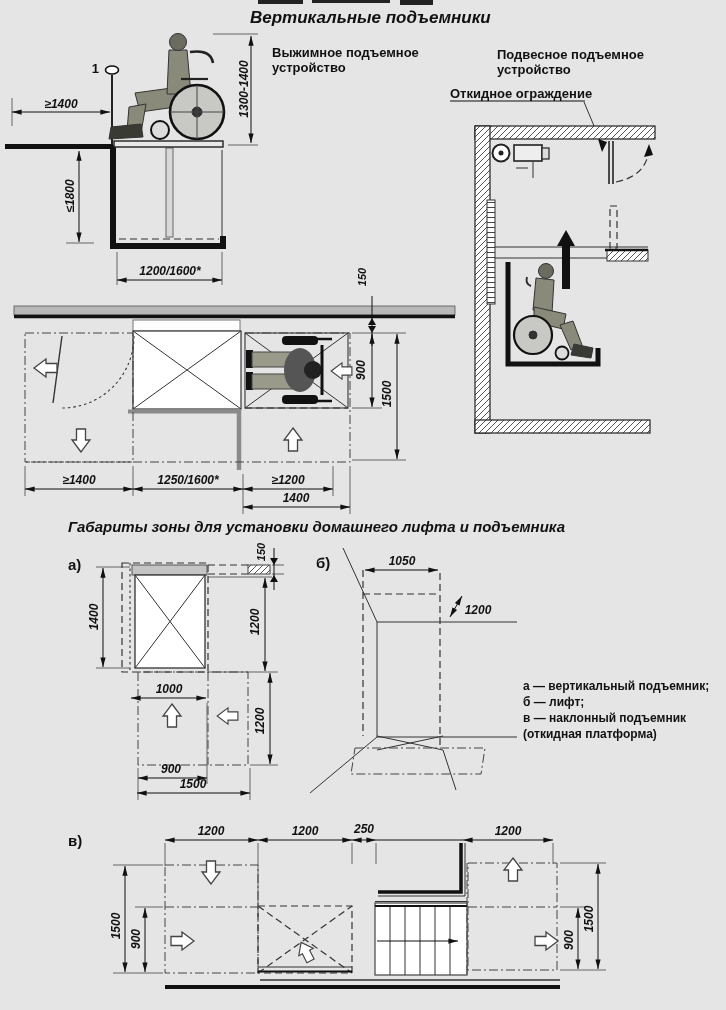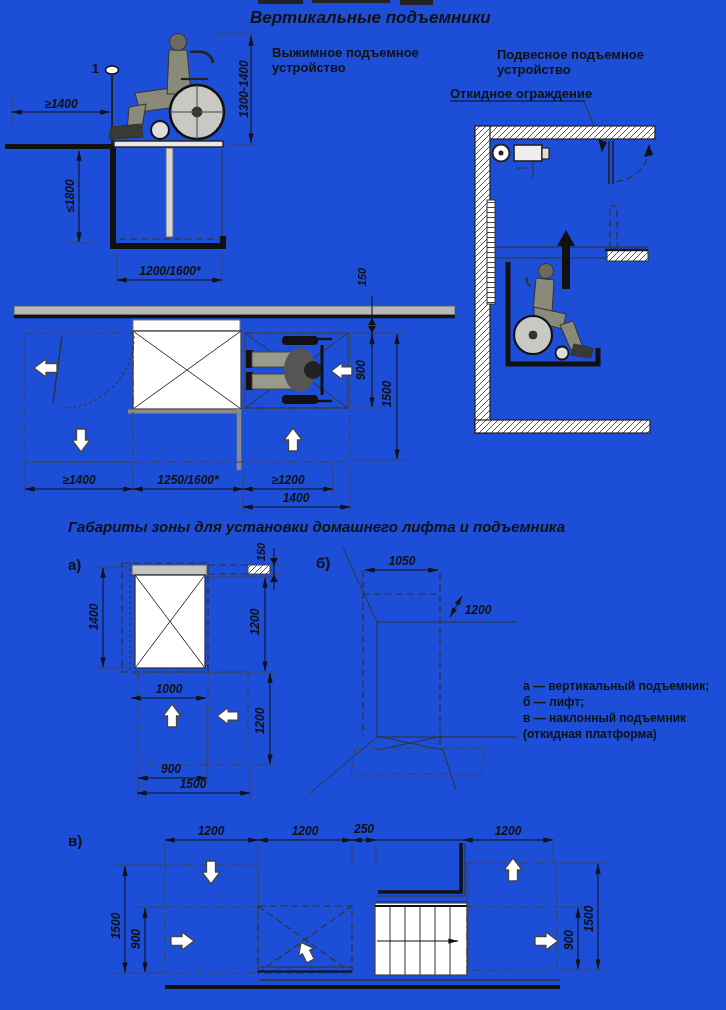--- a/index.html
+++ b/index.html
@@ -1,16 +1,16 @@
 <!DOCTYPE html>
 <html><head>
 <meta charset="utf-8">
 <style>
   html,body{margin:0;padding:0;background:#fff;}
-  #page{position:relative;width:726px;height:1010px;background:#1d4ed8;overflow:hidden;
+  #page{position:relative;width:726px;height:1010px;background:#e5e5e5;overflow:hidden;
         font-family:"Liberation Sans",sans-serif;}
   svg{position:absolute;left:0;top:0;}
   .dim{font:italic bold 12px "Liberation Sans",sans-serif;fill:#111;text-anchor:middle;}
   .dimS{font:italic bold 11px "Liberation Sans",sans-serif;fill:#111;text-anchor:middle;}
   .lbl{font:bold 13px "Liberation Sans",sans-serif;fill:#111;}
   .leg{font:bold 12px "Liberation Sans",sans-serif;fill:#111;}
   .sec{font:bold 15px "Liberation Sans",sans-serif;fill:#111;}
   .t1{font:italic bold 17px "Liberation Sans",sans-serif;fill:#111;}
   .t2{font:italic bold 15px "Liberation Sans",sans-serif;fill:#111;}
   .thin{stroke:#333;stroke-width:1;fill:none;}

